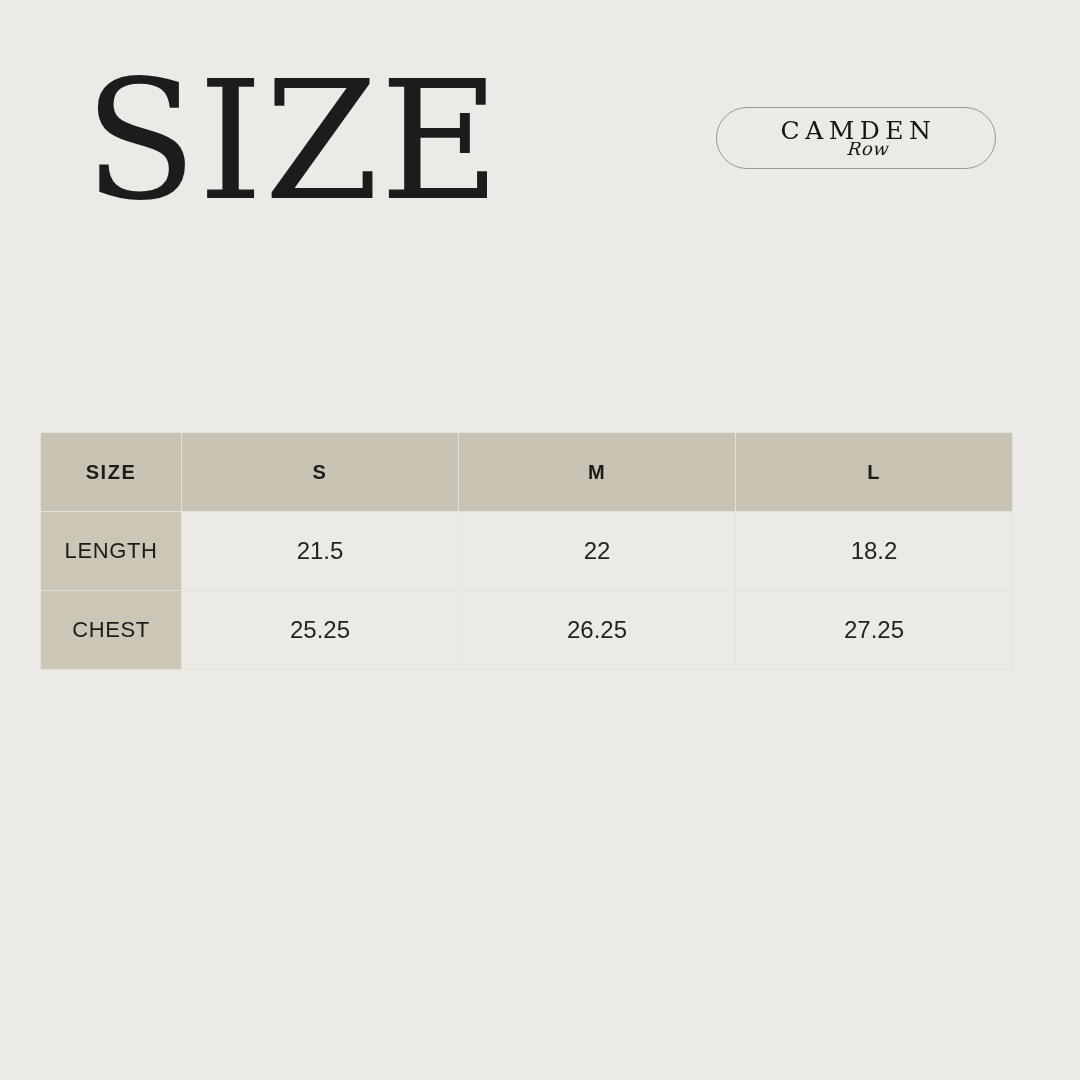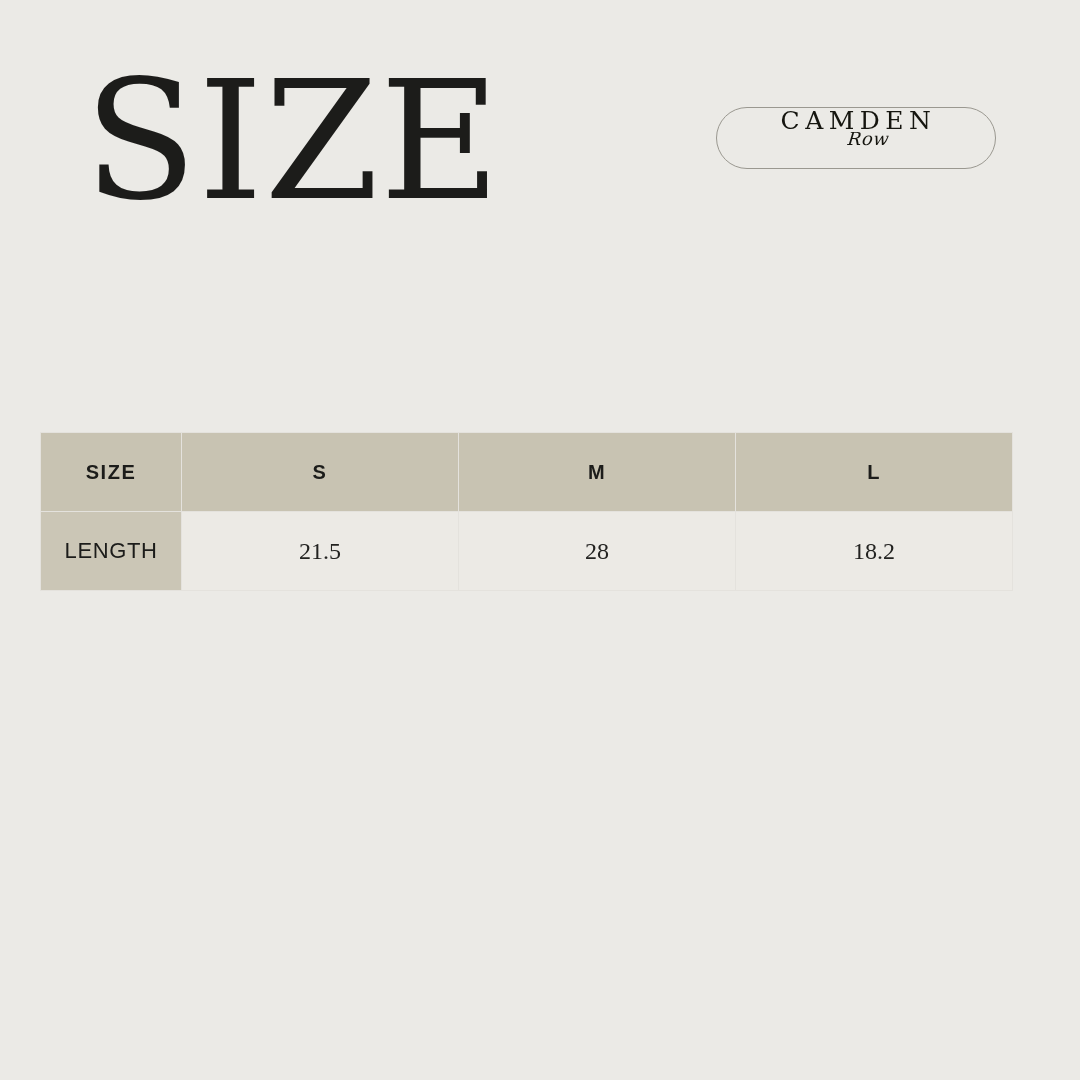--- a/index.html
+++ b/index.html
@@ -51,20 +51,21 @@
     right: 84px;
     top: 107px;
     width: 280px;
     height: 62px;
     border: 1.5px solid #9a9890;
     border-radius: 34px;
     box-sizing: border-box;
     display: flex;
     flex-direction: column;
     align-items: center;
+    justify-content: center;
   }
   .logo-name {
     font-family: "DejaVu Serif", "Liberation Serif", serif;
     font-size: 25px;
     letter-spacing: 5.5px;
     color: #15150f;
     line-height: 1;
     padding-left: 5px;
   }
   .logo-sub {
@@ -115,21 +116,21 @@
     font-size: 22px;
     font-weight: normal;
     letter-spacing: 0.6px;
     font-family: "Liberation Sans", sans-serif;
   }
   tbody td {
     background: #eceae5;
     color: #232321;
     font-size: 24px;
     font-weight: 400;
-    font-family: Liberation Serif, serif;
+    font-family: Liberation Sans, sans-serif;
   }
 </style>
 </head>
 <body>
 
 <div class="page">
 
   <div class="title-block">
     <span class="title-line title-line-1">SIZE</span>
   </div>
@@ -151,19 +152,25 @@
         <th class="head-label">SIZE</th>
         <th>S</th>
         <th>M</th>
         <th>L</th>
       </tr>
     </thead>
     <tbody>
       <tr>
         <th>LENGTH</th>
         <td>21.5</td>
-        <td>28</td>
+        <td>22</td>
         <td>18.2</td>
+      </tr>
+      <tr>
+        <th>CHEST</th>
+        <td>25.25</td>
+        <td>26.25</td>
+        <td>27.25</td>
       </tr>
     </tbody>
   </table>
 
 </div>
 
 </body></html>

